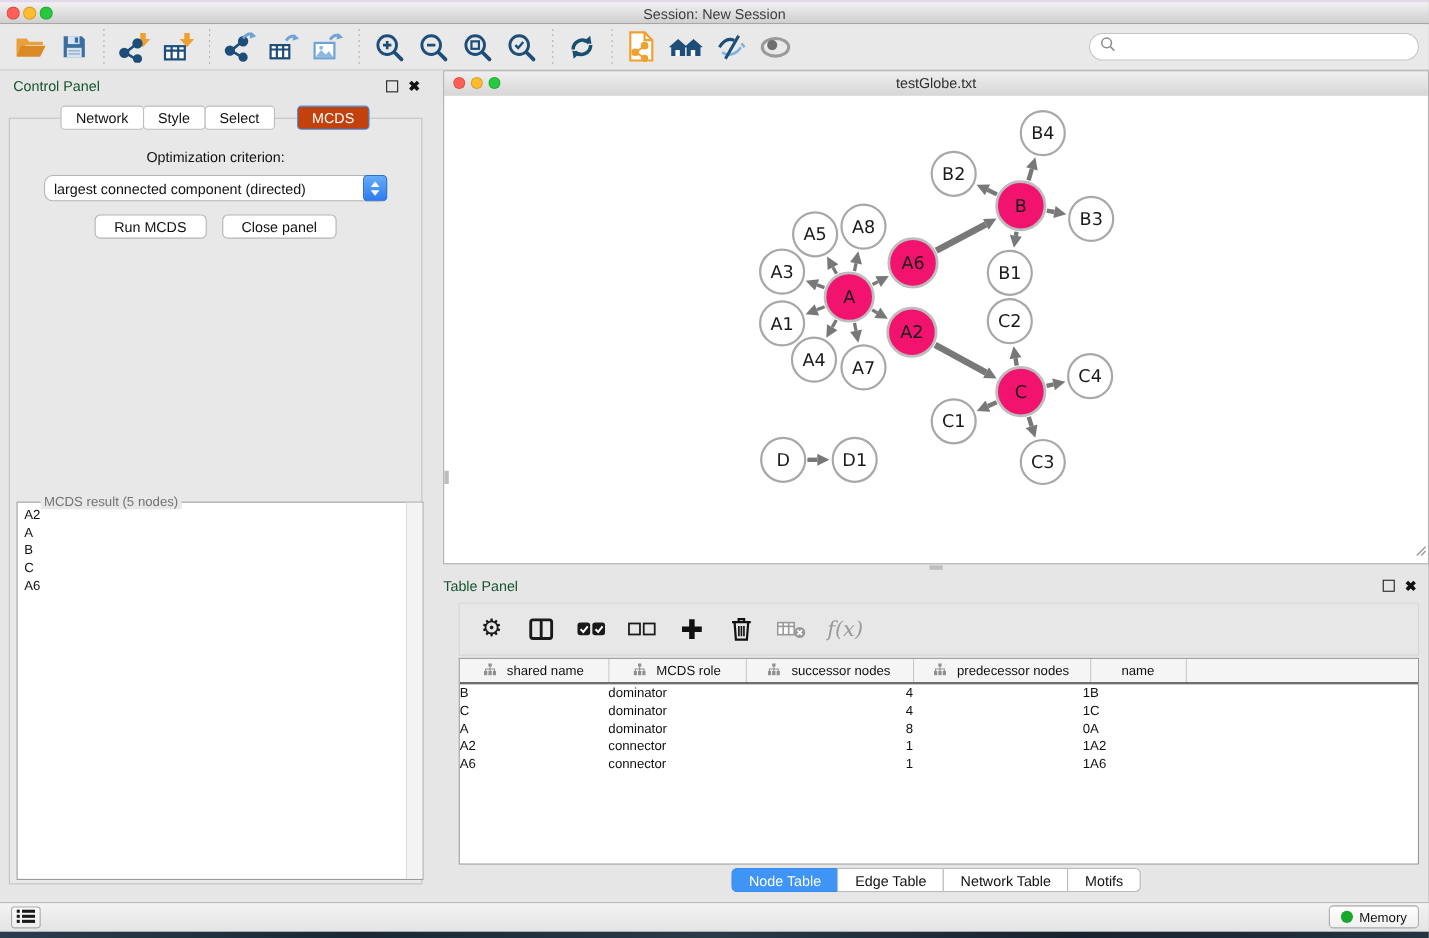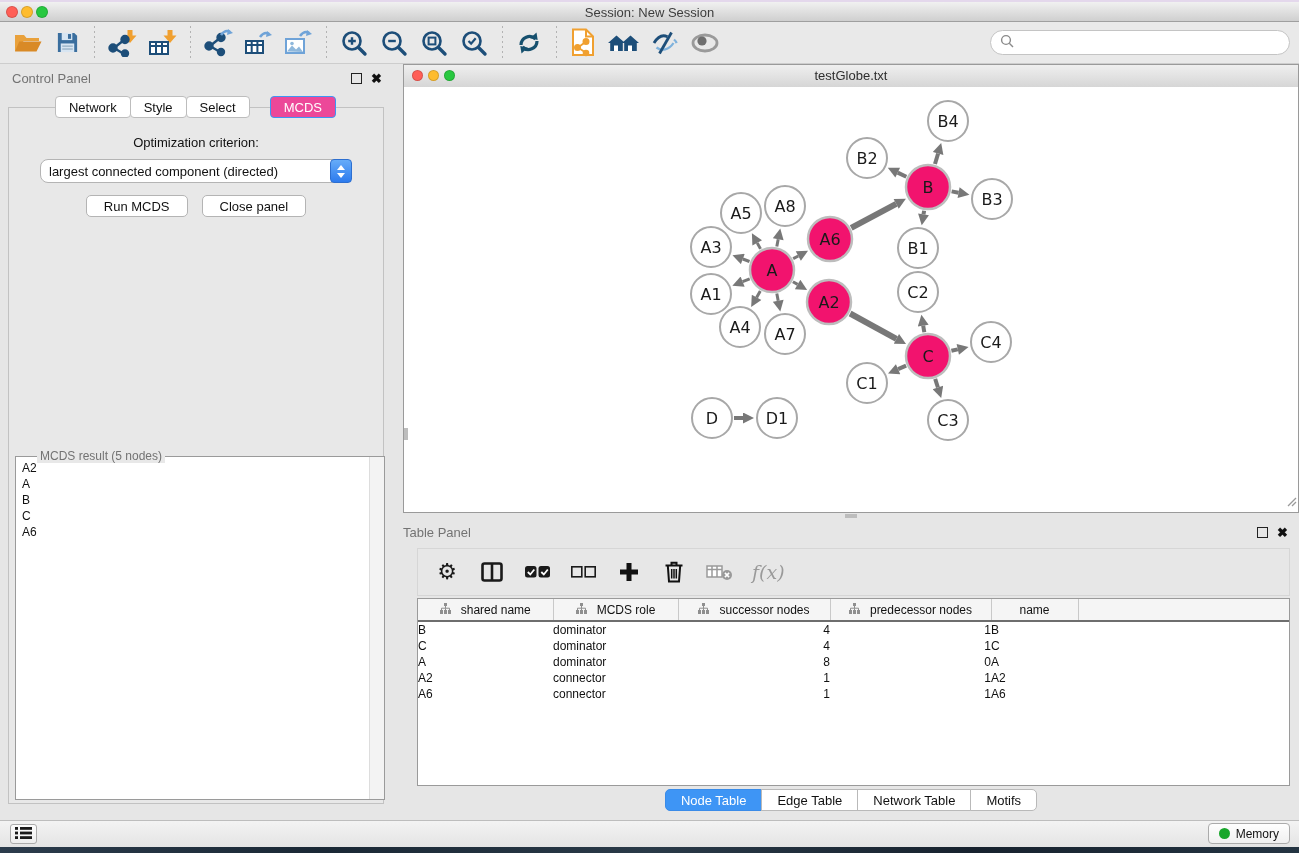--- a/index.html
+++ b/index.html
@@ -18,28 +18,28 @@
   .tb-btn{background:none;border:none;padding:2px 5px;height:38px;min-width:38px;
           display:flex;align-items:center;justify-content:center;cursor:default;}
   .tb-sep{width:2px;align-self:stretch;margin:2px 7px;
           background-image:repeating-linear-gradient(#b3b3b3 0 2px,transparent 2px 5px);background-size:1px 100%;background-repeat:no-repeat;background-position:center;}
   .search-wrap{margin-left:auto;margin-right:9px;width:300px;height:25px;background:#fff;
                border:1px solid #c4c4c4;border-radius:13px;display:flex;align-items:center;
                padding:0 9px;box-sizing:border-box;}
   .search-wrap input{border:none;outline:none;flex:1;font-size:12px;margin-left:6px;background:transparent;font-family:inherit;}
   
   .control-panel{position:absolute;left:0;top:64px;width:392px;height:756px;}
-  .panel-title{position:absolute;left:12px;top:7px;font-size:13px;color:#737373;}
+  .panel-title{position:absolute;left:12px;top:7px;font-size:13px;color:#14532d;}
   .panel-controls{position:absolute;right:10px;top:8px;display:flex;gap:9px;align-items:center;}
   .float-icon{width:9px;height:9px;border:1.5px solid #222;display:inline-block;}
   .close-icon{font-size:13px;color:#111;line-height:1;font-weight:bold;}
   .cp-tabs{position:absolute;top:32px;left:0;width:100%;display:flex;justify-content:center;z-index:2;align-items:center;}
   .cp-tab{font-size:13px;padding:0 13px;background:#fff;border:1px solid #bdbdbd;border-radius:4px;
           margin-left:-1px;color:#111;height:22px;box-sizing:border-box;cursor:default;font-family:inherit;}
-  .cp-tab.active{background:#ec4899;border-color:#3E95F5;color:#fff;margin-left:20px;}
+  .cp-tab.active{background:#c2410c;border-color:#3E95F5;color:#fff;margin-left:20px;}
   .cp-content{position:absolute;left:8px;top:43px;width:376px;height:697px;background:#E8E8E8;
               border:1px solid #c2c2c2;box-sizing:border-box;}
   .opt-label{margin-top:27px;text-align:center;font-size:13px;color:#111;}
   .criterion{margin:9px auto 0;width:312px;height:24px;background:#fff;border:1px solid #b4b4b4;
              border-radius:8px;position:relative;display:flex;align-items:center;box-sizing:border-box;}
   .criterion-text{font-size:13px;padding-left:8px;color:#111;white-space:nowrap;}
   .stepper{position:absolute;right:-1px;top:-1px;bottom:-1px;width:22px;
            background:linear-gradient(#66ACF9,#2D7BEE);border-radius:4px;border:1px solid #2d6fd0;
            display:flex;flex-direction:column;align-items:center;justify-content:center;gap:3px;box-sizing:border-box;}
   .chev{width:0;height:0;border-left:4px solid transparent;border-right:4px solid transparent;}

